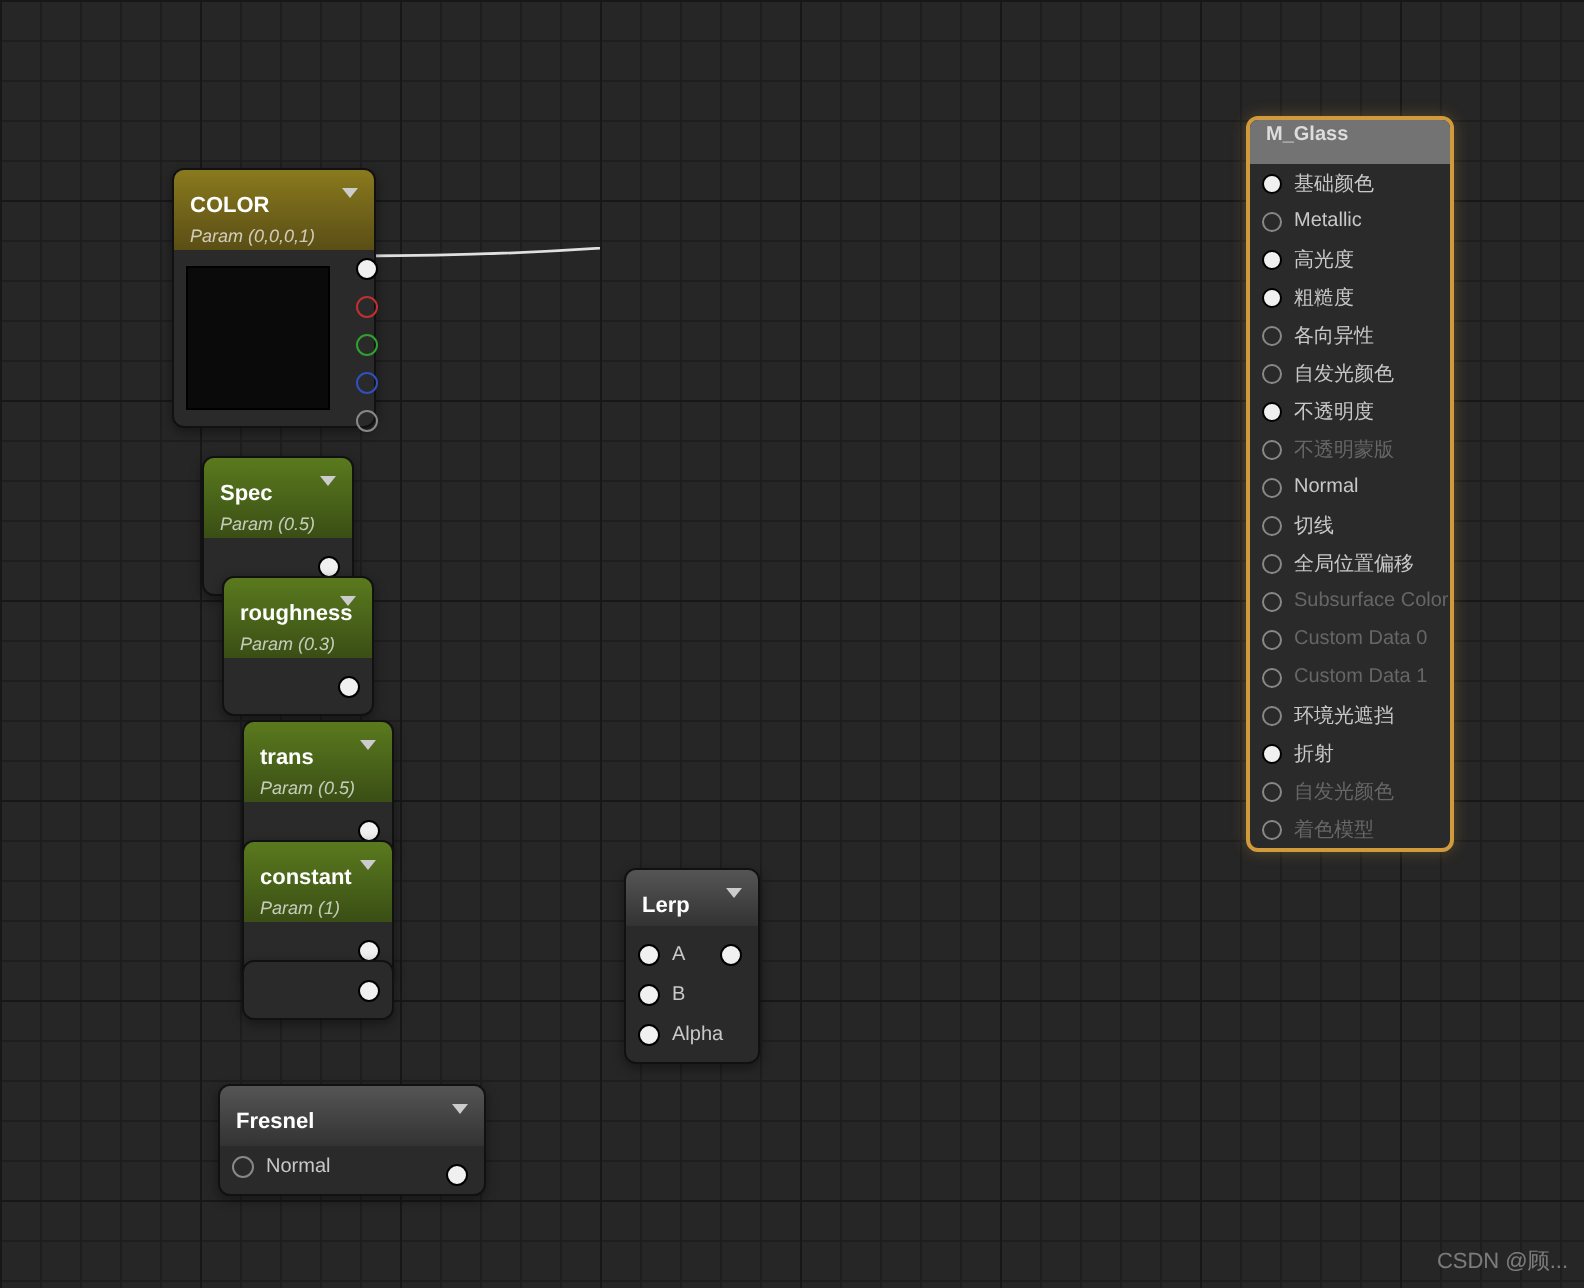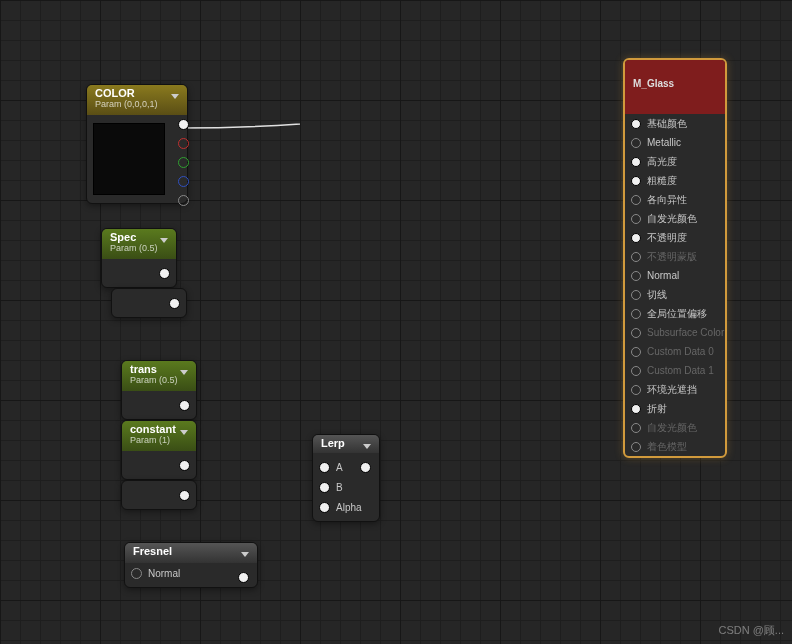--- a/index.html
+++ b/index.html
@@ -1,39 +1,39 @@
 <!DOCTYPE html>
 <html><head>
 <meta charset="utf-8">
 <style>
   body{margin:0;width:792px;height:644px;background:#262626;font-family:Arial,sans-serif;font-size:11px;color:#c8c8c8;position:relative;overflow:hidden}
   .grid{position:absolute;inset:0;background-image:linear-gradient(#1e1e1e 1px,transparent 1px),linear-gradient(90deg,#1e1e1e 1px,transparent 1px);background-size:20px 20px}
   .grid::after{content:"";position:absolute;inset:0;background-image:linear-gradient(#171717 1px,transparent 1px),linear-gradient(90deg,#171717 1px,transparent 1px);background-size:100px 100px}
   svg.wires{position:absolute;inset:0;pointer-events:none}
   .node{position:absolute;background:#2a2a2a;border-radius:6px;border:1px solid #111;box-shadow:0 2px 6px rgba(0,0,0,.4)}
-  .hdr{height:26px;border-radius:5px 5px 0 0;padding:2px 8px 2px 8px;display:flex;flex-direction:column;justify-content:flex-start;position:relative}
+  .hdr{height:26px;border-radius:5px 5px 0 0;padding:12px 8px 2px 8px;display:flex;flex-direction:column;justify-content:space-between;position:relative}
   .hdr .title{font-weight:bold;color:#fff;font-size:11px}
-  .hdr .sub{font-size:9px;color:rgba(255,255,255,.7);}
+  .hdr .sub{font-size:9px;color:rgba(255,255,255,.7);font-style:italic}
   .chev{position:absolute;right:8px;top:9px;width:0;height:0;border-left:4px solid transparent;border-right:4px solid transparent;border-top:5px solid #ccc}
   .yellow{background:linear-gradient(#8a7a1e,#5a4e15)}
   .green{background:linear-gradient(#5a7a1e,#3a4e15)}
   .gray{background:linear-gradient(#555,#333)}
   .body{padding:4px 0;position:relative}
   .preview{width:70px;height:70px;background:#0a0a0a;margin:4px auto 4px 6px;border:1px solid #000}
   .pin{height:20px;display:flex;align-items:center;font-size:10px}
   .pin.left{justify-content:flex-start;padding-left:6px}
   .pin.right{justify-content:flex-end;padding-right:6px}
   .dot{width:9px;height:9px;border-radius:50%;border:1px solid #000}
   .filled{background:#f0f0f0}
   .hollow{background:transparent;border:1.5px solid #888}
   .pin.left .dot{margin-right:6px}
   .pin.right .dot{margin-left:6px}
   
   .mnode{position:absolute;left:623px;top:58px;width:100px;background:#2a2a2a;border:2px solid #d19a3c;border-radius:6px;box-shadow:0 0 8px rgba(209,154,60,.3)}
-  .mnode .mhdr{background:#7f1d1d;height:18px;padding:18px 8px;border-radius:4px 4px 0 0;font-weight:bold;font-size:10px;color:#ddd}
+  .mnode .mhdr{background:#737373;height:18px;padding:2px 8px;border-radius:4px 4px 0 0;font-weight:bold;font-size:10px;color:#ddd}
   .mnode .mrow{height:19px;display:flex;align-items:center;padding-left:6px;font-size:10px}
   .mnode .mrow .dot{margin-right:6px;width:8px;height:8px}
   .mnode .dim{color:#666}
   
   .wm{position:absolute;right:8px;bottom:6px;font-size:11px;color:rgba(255,255,255,.4)}
 </style>
 </head>
 <body>
 
 <div class="grid"></div>
@@ -76,20 +76,25 @@
       <div class="chev"></div>
     </div>
   <div class="body">
       <div class="pin right">
         <span class="dot filled"></span>
       </div>
     </div>
 </div>
 
 <div class="node" style="left:111px;top:288px;width:74px">
+  <div class="hdr green">
+      <span class="title">roughness</span>
+      <span class="sub">Param (0.3)</span>
+      <div class="chev"></div>
+    </div>
   <div class="body">
       <div class="pin right">
         <span class="dot filled"></span>
       </div>
     </div>
 </div>
 
 <div class="node" style="left:121px;top:360px;width:74px">
   <div class="hdr green">
       <span class="title">trans</span>
@@ -117,21 +122,21 @@
 </div>
 
 <div class="node" style="left:121px;top:480px;width:74px">
   <div class="body">
       <div class="pin right">
         <span class="dot filled"></span>
       </div>
     </div>
 </div>
 
-<div class="node" style="left:124px;top:542px;width:132px">
+<div class="node" style="left:109px;top:542px;width:132px">
   <div class="hdr gray" style="height:16px">
       <span class="title">Fresnel</span>
       <div class="chev"></div>
     </div>
   <div class="body">
     <div class="pin left" style="margin-top:-4px">
         <span class="dot hollow"></span>
         <span>Normal</span>
       </div>
     <div class="pin right" style="position:absolute;right:2px;top:4px">

